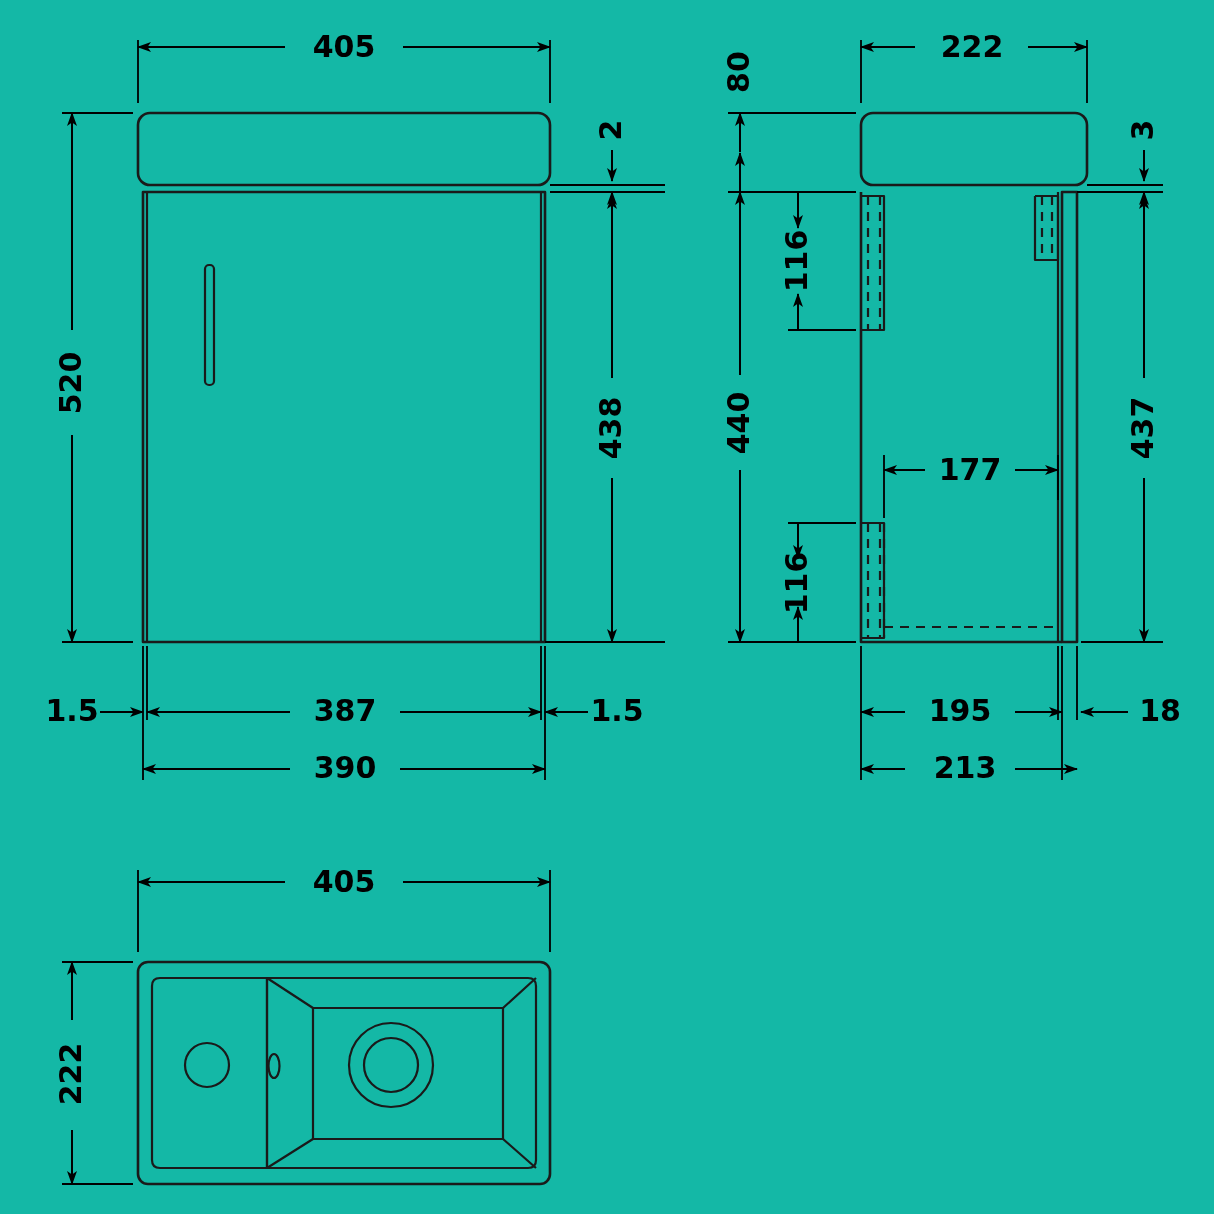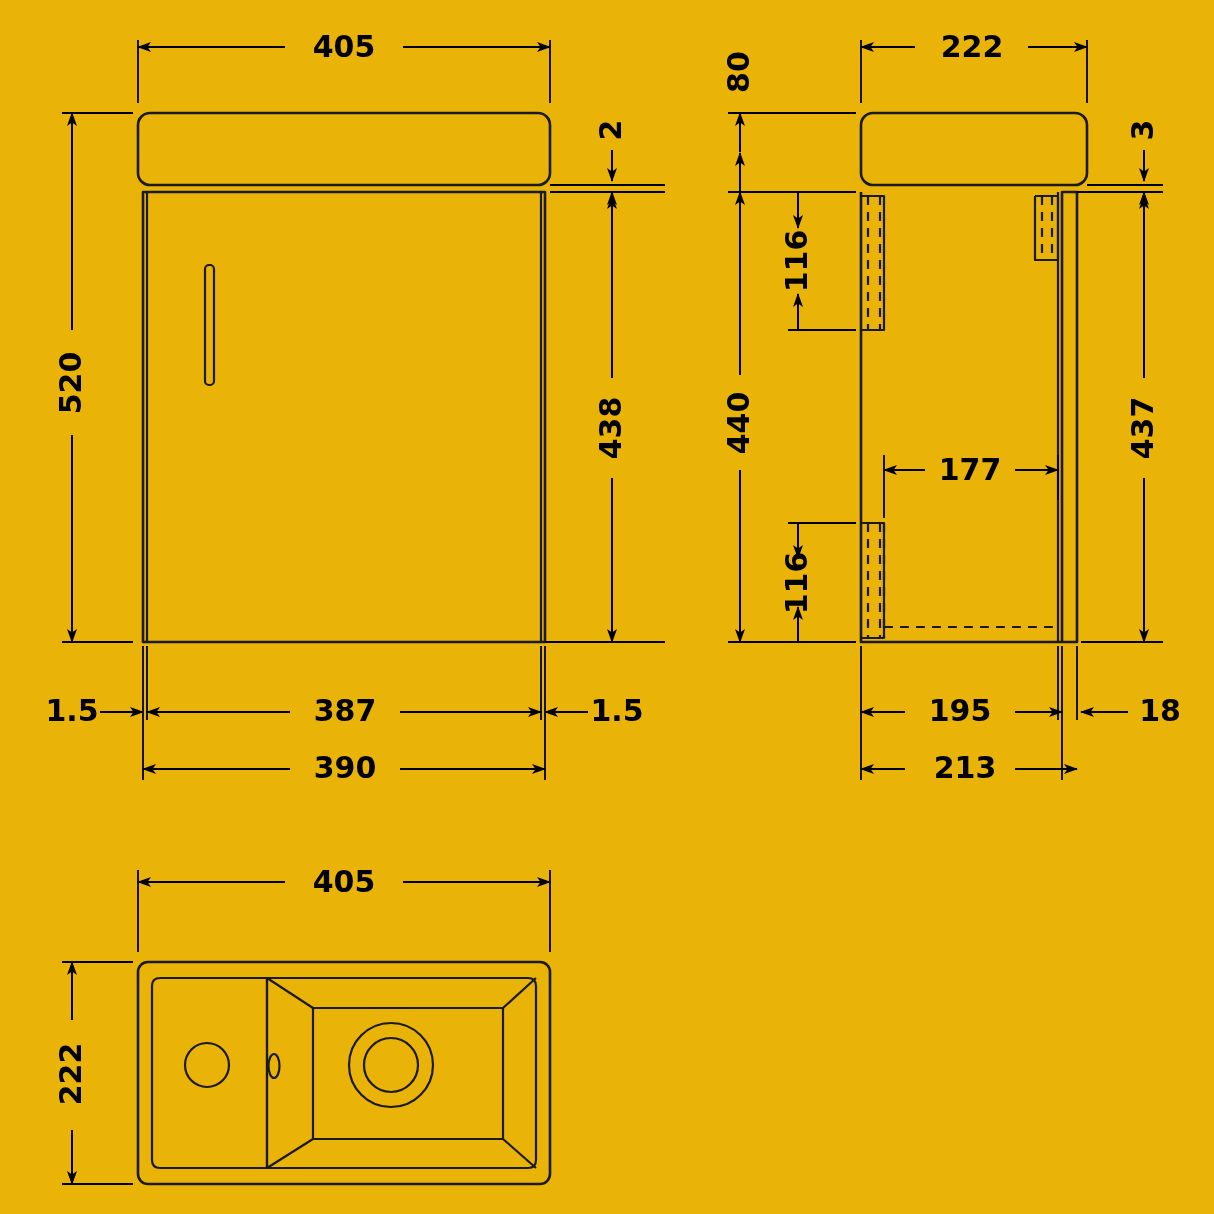--- a/index.html
+++ b/index.html
@@ -4,21 +4,21 @@
 <style>
   html, body {
     margin: 0;
     padding: 0;
     background: #ffffff;
   }
   #sheet {
     position: relative;
     width: 1214px;
     height: 1214px;
-    background: #eab308;
+    background: #14b8a6;
     font-family: "DejaVu Sans", sans-serif;
     overflow: hidden;
   }
   #sheet svg {
     position: absolute;
     top: 0;
     left: 0;
     width: 1214px;
     height: 1214px;
   }

